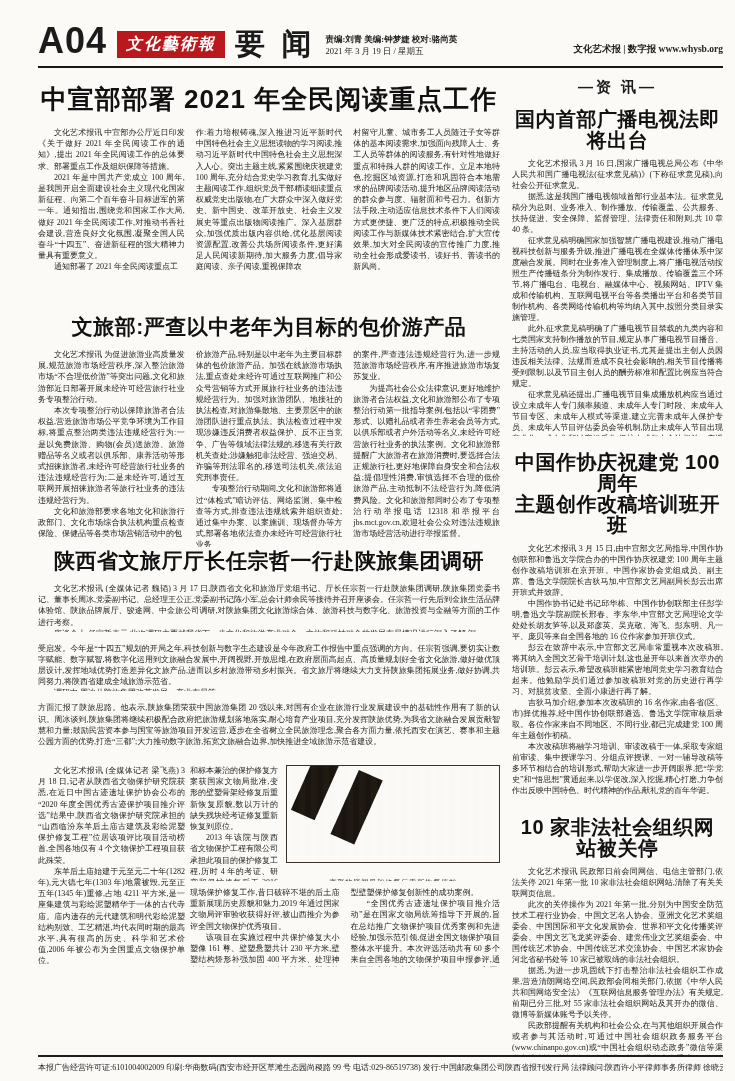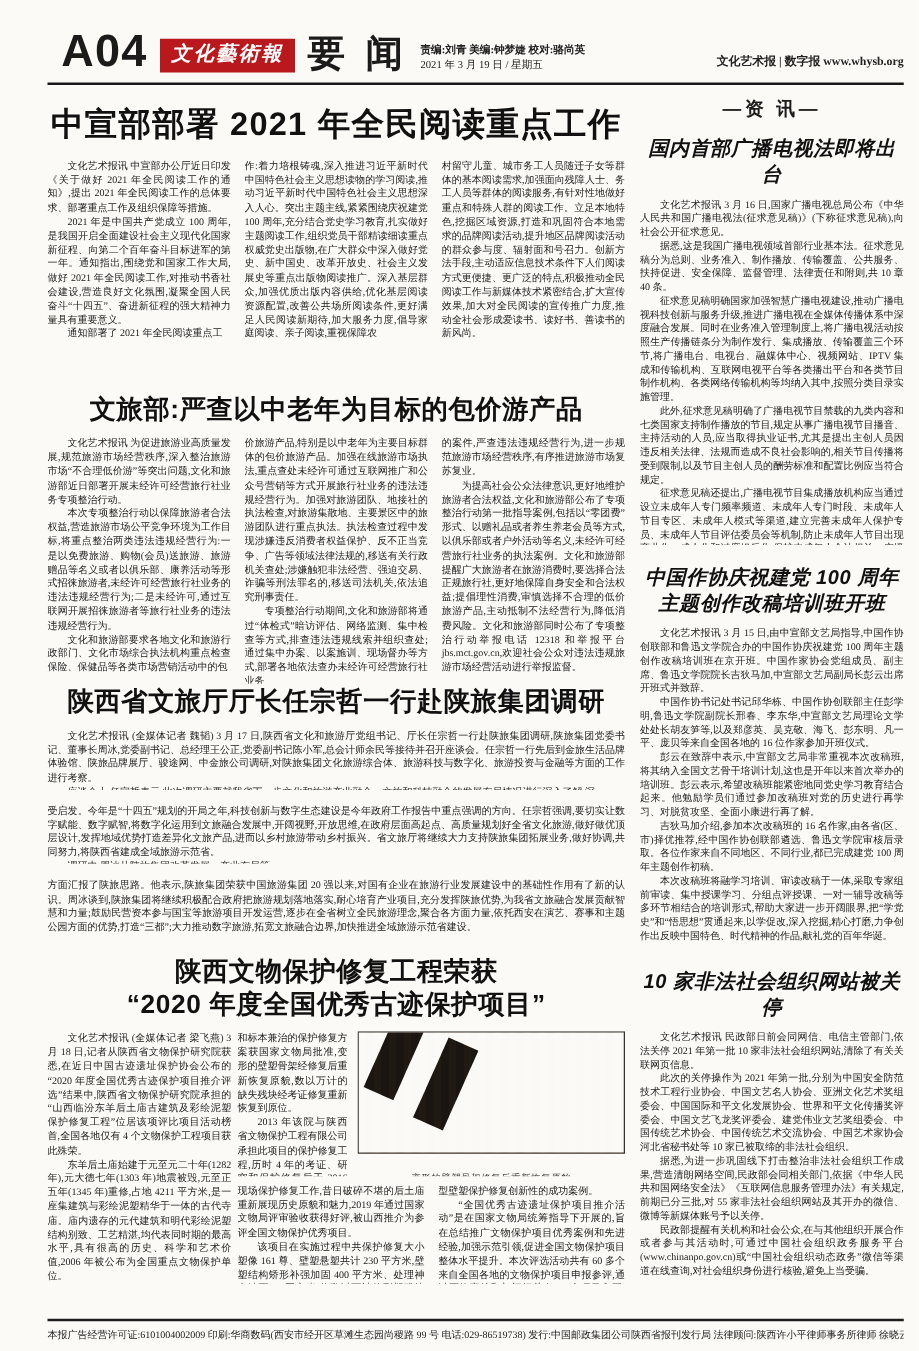--- a/index.html
+++ b/index.html
@@ -9,21 +9,21 @@
     font-family:"Liberation Serif","DejaVu Serif",serif;
     -webkit-font-smoothing:antialiased;
   }
   .page{
     box-sizing:border-box;width:735px;height:1081px;
     padding:24px 12px 8px 38px;
     display:flex;flex-direction:column;overflow:hidden;
   }
   
   .hdr{display:flex;align-items:flex-end;gap:10px;border-bottom:2.5px solid #181818;padding-bottom:8px;}
-  .hdr .pageno{font-family:"Liberation Sans","DejaVu Sans",sans-serif;font-size:36px;font-weight:700;line-height:34px;letter-spacing:1px;margin-left:11px;}
+  .hdr .pageno{font-family:"Liberation Sans","DejaVu Sans",sans-serif;font-size:36px;font-weight:700;line-height:34px;letter-spacing:1px;}
   .hdr .logo{background:#b9181d;color:#fff;font-style:italic;font-weight:700;font-size:16px;letter-spacing:2px;padding:5px 9px 6px;line-height:16px;white-space:nowrap;}
   .hdr .section{font-family:"Liberation Sans","DejaVu Sans",sans-serif;font-size:30px;font-weight:700;line-height:28px;letter-spacing:4px;}
   .hdr .credits{font-size:8.5px;line-height:12px;color:#222;padding-bottom:1px;white-space:nowrap;}
   .hdr .credits .c1{font-weight:700;}
   .hdr .spacer{flex:1;}
   .hdr .site{font-size:9.5px;font-weight:700;color:#222;padding-bottom:2px;white-space:nowrap;}
   
   .content{flex:1;display:flex;gap:12px;overflow:hidden;margin-top:10px;}
   .left{width:462px;flex:none;display:flex;flex-direction:column;overflow:hidden;}
   .right{flex:1;display:flex;flex-direction:column;overflow:hidden;}
@@ -61,21 +61,21 @@
   }
   .photo::after{
     content:"";position:absolute;inset:0;
     background:repeating-linear-gradient(90deg,rgba(255,230,180,.12) 0 6px,rgba(0,0,0,.10) 6px 12px);
     mix-blend-mode:overlay;
   }
   .caption{font-size:7.5px;color:#333;text-align:center;margin-top:15px;letter-spacing:.5px;}
   .a4-bottom{display:flex;gap:11px;flex:1;margin-top:6px;overflow:hidden;}
   
   .zx-label{font-family:"Liberation Sans","DejaVu Sans",sans-serif;font-weight:700;font-size:15px;text-align:center;letter-spacing:3px;margin:0 0 12px;}
-  .zx h3{font-size:16px;text-align:center;letter-spacing:.5px;line-height:21px;margin:0 0 7px;font-style:italic;}
+  .zx h3{font-size:20px;text-align:center;letter-spacing:.5px;line-height:21px;margin:0 0 7px;}
   .zx .body{overflow:hidden;}
   .zx1 .body{height:278px;}
   .zx2{margin-top:16px;}
   .zx2 .body{height:258px;}
   .zx3{margin-top:16px;}
   .zx3 .body{height:204px;}
   .right p.para{font-size:8px;line-height:11px;}
   
   .ftr{margin-top:auto;border-top:2px solid #1d1d1d;padding-top:5px;}
   .ftr .txt{font-size:8px;color:#222;white-space:nowrap;overflow:hidden;}
@@ -148,24 +148,20 @@
             <p class="para cont">受启发。今年是“十四五”规划的开局之年,科技创新与数字生态建设是今年政府工作报告中重点强调的方向。任宗哲强调,要切实让数字赋能、数字赋智,将数字化运用到文旅融合发展中,开阔视野,开放思维,在政府层面高起点、高质量规划好全省文化旅游,做好做优顶层设计,发挥地域优势打造差异化文旅产品,进而以乡村旅游带动乡村振兴。省文旅厅将继续大力支持陕旅集团拓展业务,做好协调,共同努力,将陕西省建成全域旅游示范省。</p>
             <p class="para">调研中,周冰从陕旅集团改革发展、产业布局等</p>
           </div>
           <div class="col">
             <p class="para cont">方面汇报了陕旅思路。他表示,陕旅集团荣获中国旅游集团 20 强以来,对国有企业在旅游行业发展建设中的基础性作用有了新的认识。周冰谈到,陕旅集团将继续积极配合政府把旅游规划落地落实,耐心培育产业项目,充分发挥陕旅优势,为我省文旅融合发展贡献智慧和力量;鼓励民营资本参与国宝等旅游项目开发运营,逐步在全省树立全民旅游理念,聚合各方面力量,依托西安在演艺、赛事和主题公园方面的优势,打造“三都”;大力推动数字旅游,拓宽文旅融合边界,加快推进全域旅游示范省建设。</p>
           </div>
         </div>
       </div>
 
       <div class="a4">
-        <h2>
-          <div>陕西文物保护修复工程荣获</div>
-          <div>“2020 年度全国优秀古迹保护项目”</div>
-        </h2>
         <div class="a4-body">
           <div class="a4-c1">
             <p class="para">文化艺术报讯 (全媒体记者 梁飞燕) 3 月 18 日,记者从陕西省文物保护研究院获悉,在近日中国古迹遗址保护协会公布的“2020 年度全国优秀古迹保护项目推介评选”结果中,陕西省文物保护研究院承担的“山西临汾东羊后土庙古建筑及彩绘泥塑保护修复工程”位居该项评比项目活动榜首,全国各地仅有 4 个文物保护工程项目获此殊荣。</p>
             <p class="para">东羊后土庙始建于元至元二十年(1282 年),元大德七年(1303 年)地震被毁,元至正五年(1345 年)重修,占地 4211 平方米,是一座集建筑与彩绘泥塑精华于一体的古代寺庙。庙内遗存的元代建筑和明代彩绘泥塑结构别致、工艺精湛,均代表同时期的最高水平,具有很高的历史、科学和艺术价值,2006 年被公布为全国重点文物保护单位。</p>
             <p class="para">由于年代久远等历史原因,后土庙彩塑损毁严重,所有壁塑结构都已失稳变形,塑体脱落、面目皆非,整个大殿内数万计的残块撒落满地,几乎到了难以挽回的程度,保护修复面临前所未有的技术挑战。</p>
 
           </div>
           <div class="a4-right">
             <div class="a4-top">
               <div class="a4-narrow">

